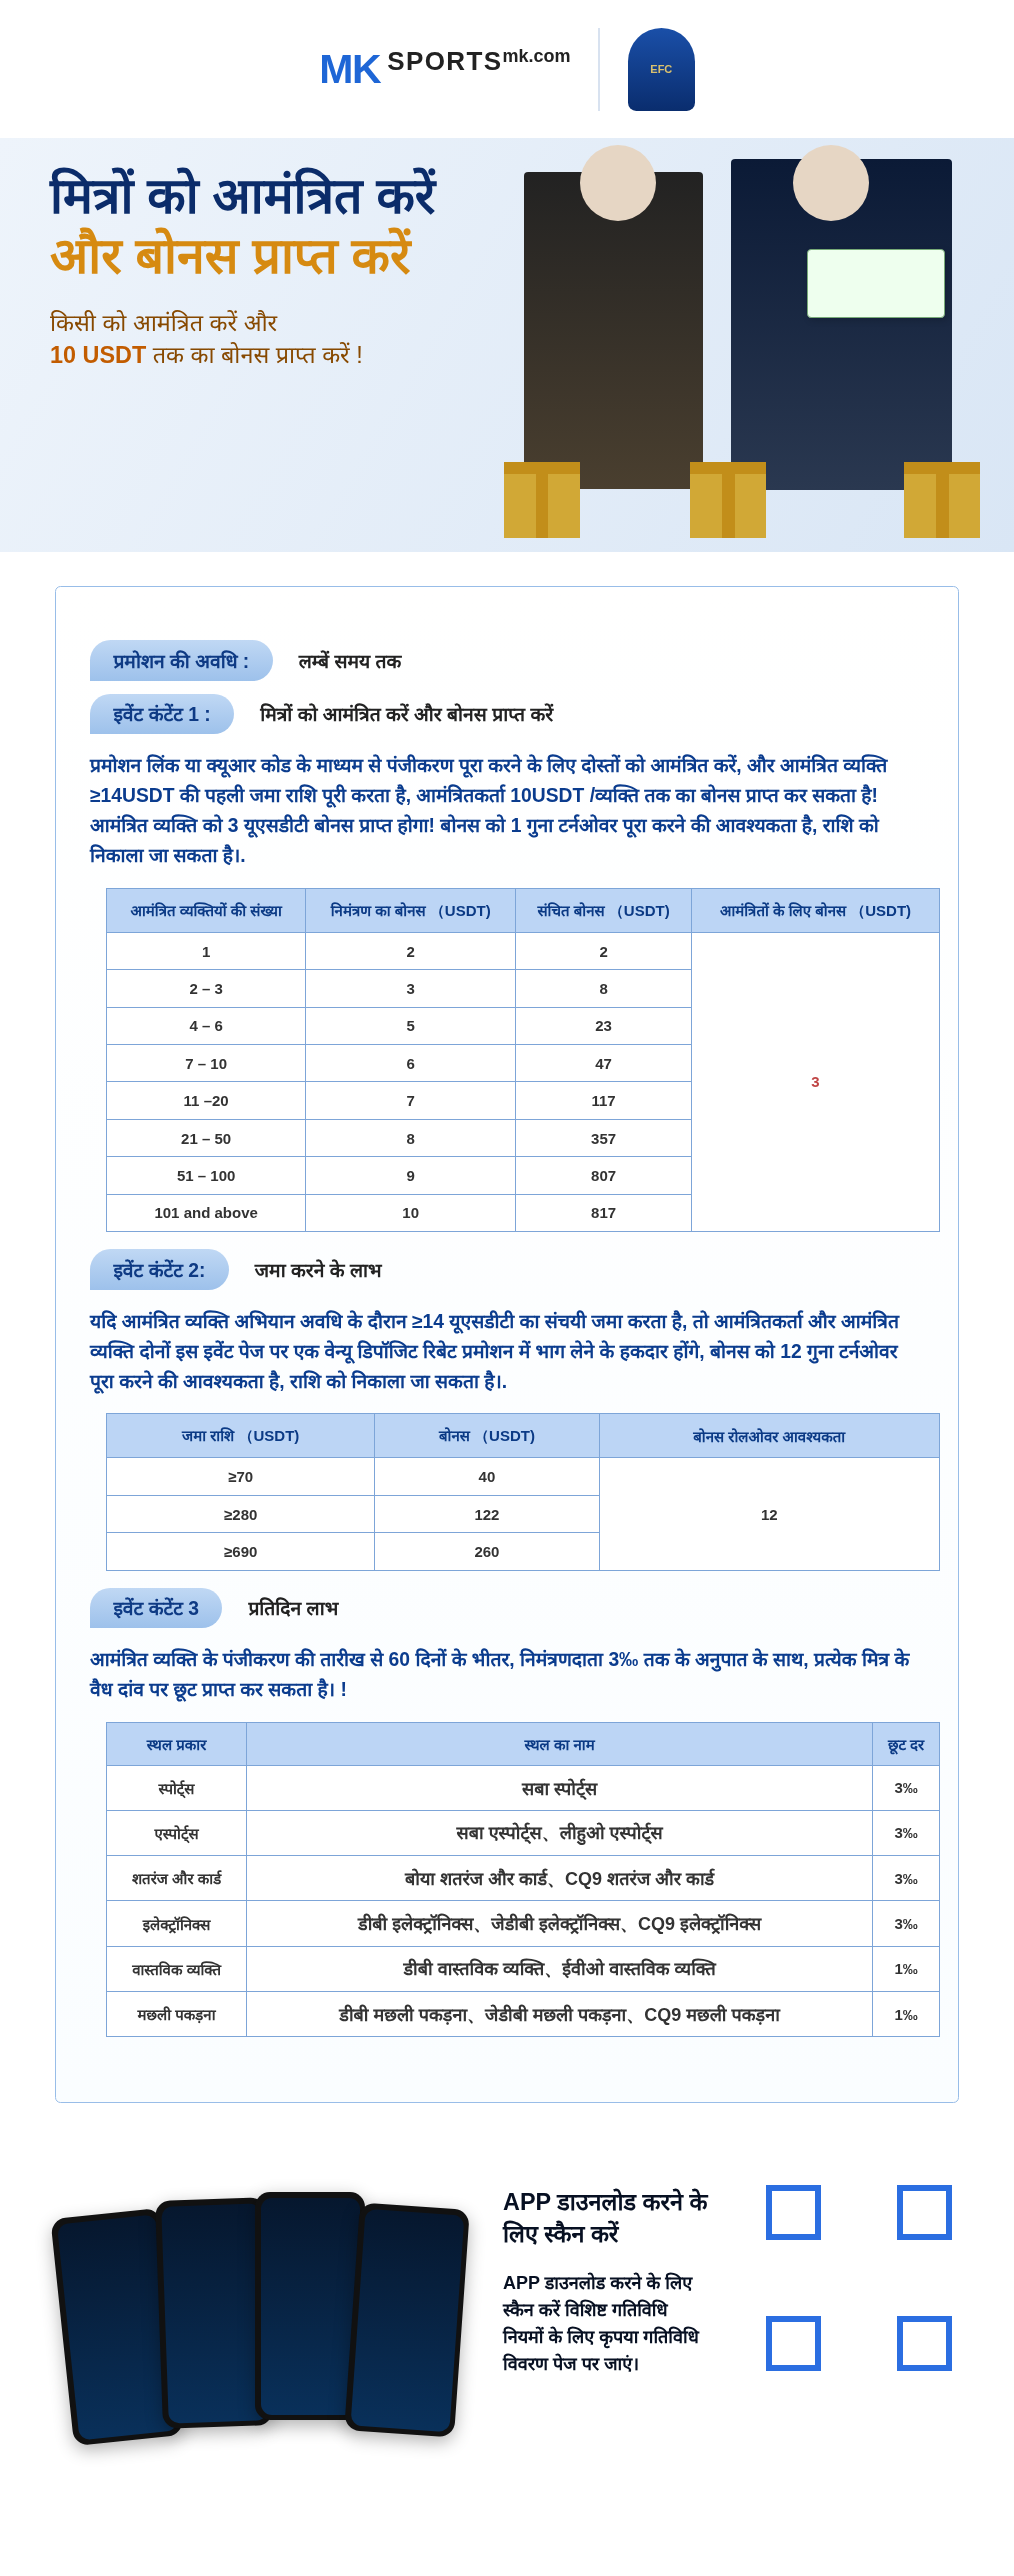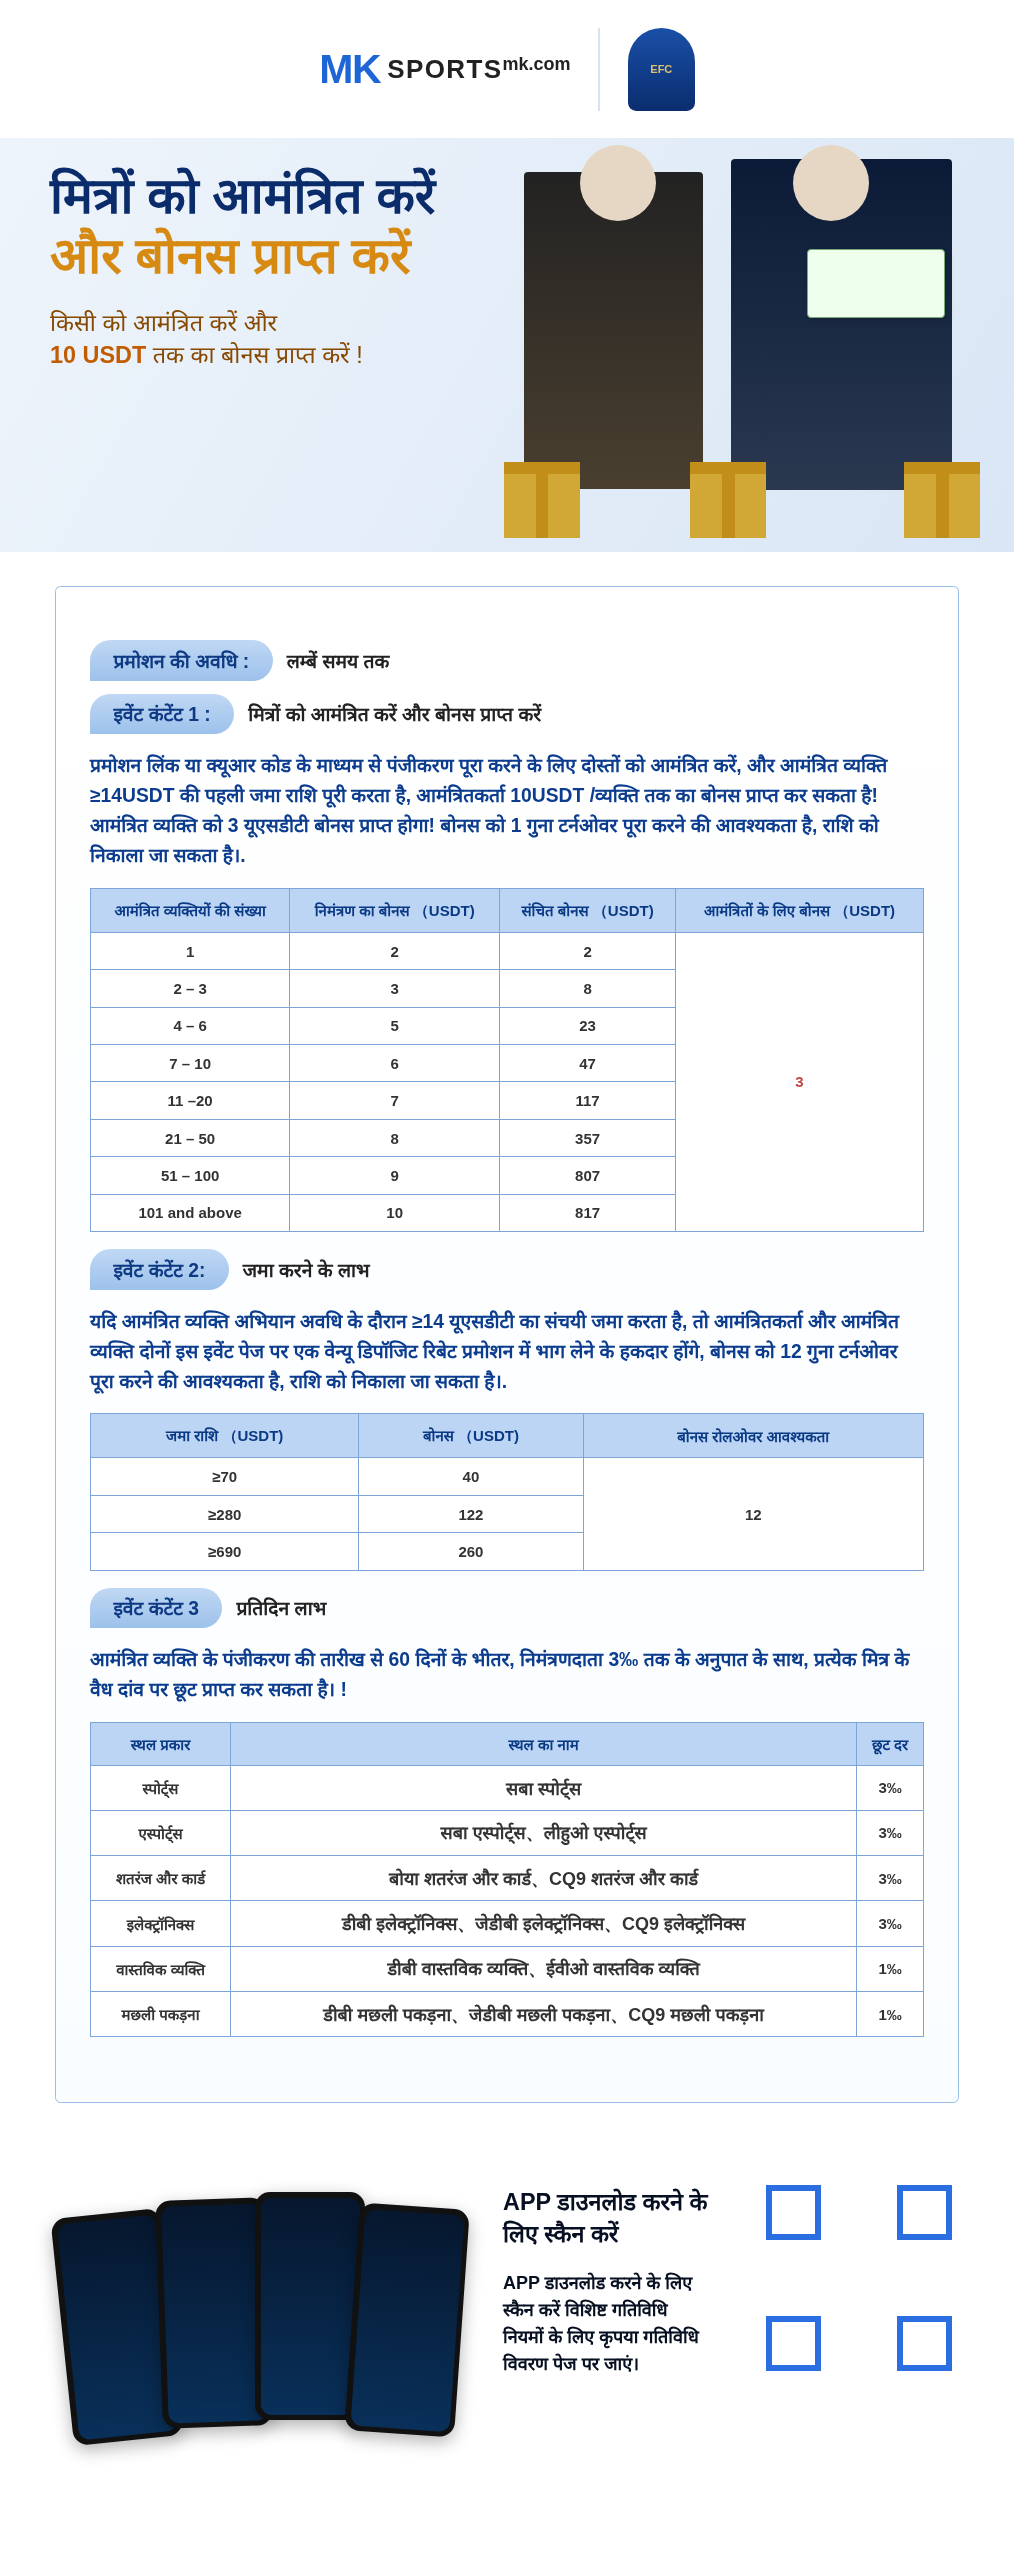--- a/index.html
+++ b/index.html
@@ -1,19 +1,19 @@
 <!DOCTYPE html>
 <html style="font-size:11px"><head>
 <meta charset="utf-8">
 <style>
 *{margin:0;padding:0;box-sizing:border-box}
 body{width:1014px;font-family:sans-serif;background:#fff}
 .page{position:relative;width:1014px}
 .hdr{height:138px;display:flex;align-items:center;justify-content:center;gap:27.6px}
-.logo{display:flex;align-items:center;gap:7px}
+.logo{display:flex;align-items:flex-start;gap:7px}
 .mk{color:#1e66d6;font-size:41px;font-weight:900;letter-spacing:-1.4px}
 .sp{display:flex;flex-direction:row;color:#222}
 .sp1{font-size:26px;font-weight:900;letter-spacing:1.4px}
 .sp2{font-size:18px;font-weight:700}
 .vsep{width:2.1px;height:83px;background:#d8e2f0}
 .badge{width:67px;height:83px;background:linear-gradient(#1a4fa8,#0a2d6e);border-radius:34px 34px 8.3px 8.3px;display:flex;align-items:center;justify-content:center;color:#d9c06e;font-weight:700}
 .herowrap{position:relative;height:414px;background:linear-gradient(120deg,#eef4fb,#d9e6f5)}
 .hero{position:absolute;left:50px;top:27.6px}
 .h1{font-size:50px;font-weight:900;color:#0b2c6a;line-height:1.2}
 .h2{font-size:50px;font-weight:900;color:#d68a11;line-height:1.2}
@@ -26,25 +26,25 @@
 .face1,.face2{position:absolute;width:76px;height:76px;border-radius:41px;background:#e6d6c4}
 .face1{left:90px;top:-6.9px}
 .face2{left:303px;top:-6.9px}
 .money{position:absolute;right:41px;top:97px;width:138px;height:69px;background:#efe;border:1.4px solid #7a7;border-radius:4.1px;box-shadow:2.8px 2.8px 6.9px rgba(0,0,0,.15)}
 .gift{position:absolute;width:76px;height:76px;background:#d1a836;border-top:12.4px solid #c28e1a}
 .gift:before{content:"";position:absolute;inset:0;margin:auto;width:12.4px;height:100%;background:#c28e1a}
 .g1{left:13.8px;bottom:0}
 .g2{left:200px;bottom:0}
 .g3{left:414px;bottom:0}
 .card{margin:34px 55px;border:1.4px solid #98bde8;border-radius:5.5px;padding:41px 34px 48px;background:linear-gradient(#fff,#fafdff)}
-.row{display:flex;align-items:center;gap:14px;margin:12.4px 0}
+.row{display:flex;align-items:center;gap:26px;margin:12.4px 0}
 .tab{display:inline-block;background:linear-gradient(180deg,#c0d8f4,#9dc1eb);color:#0e3a84;font-weight:800;font-size:19.3px;padding:6.9px 23.4px;border-radius:689px 689px 689px 0;position:relative;white-space:nowrap}
 .labeltxt{font-size:19.3px;color:#222;font-weight:600}
 .para{font-size:19.3px;color:#0b3c8e;font-weight:700;line-height:1.55;margin:17px 0}
-table{width:100%;border-collapse:collapse;margin:17px 0}
+table{width:100%;border-collapse:collapse;margin:17px 16px}
 th{background:#bcd5f5;color:#0b3a85;font-weight:800;font-size:15px;padding:11px 5.5px;border:0.7px solid #7da5d8;text-align:center}
 table.t1 th{font-size:15px}
 td{background:#fff;color:#333;font-weight:700;font-size:15px;padding:9.7px 5.5px;border:0.7px solid #7da5d8;text-align:center}
 td.small{font-size:18px;font-weight:600}
 .red{color:#c04545}
 .dl{display:flex;gap:55px;align-items:flex-start;padding:48px 62px 69px}
 .phonerow{position:relative;width:386px;height:290px}
 .phone{position:absolute;width:110px;height:228px;background:#111;border-radius:15px;box-shadow:0 5.5px 16.5px rgba(0,0,0,.3);overflow:hidden}
 .phone .scr{position:absolute;inset:5.5px;background:linear-gradient(#06172e,#09305a);border-radius:11px}
 .p1{left:0;top:27.6px;transform:rotate(-6deg)}

